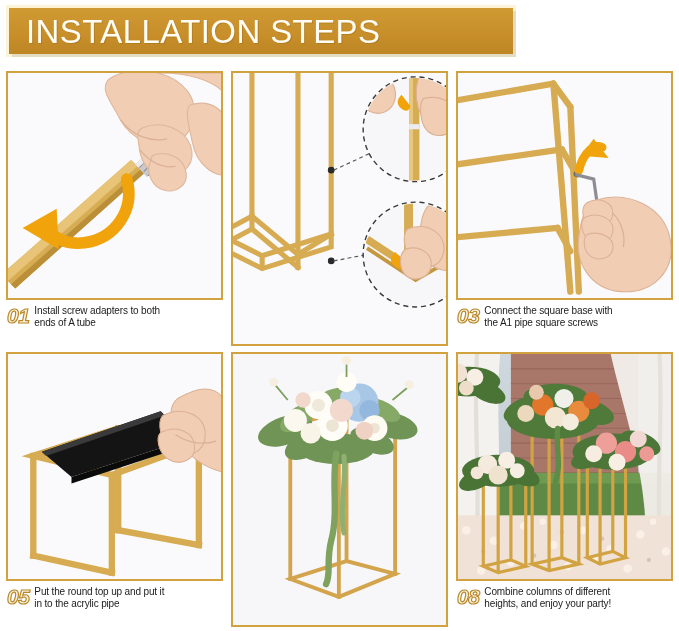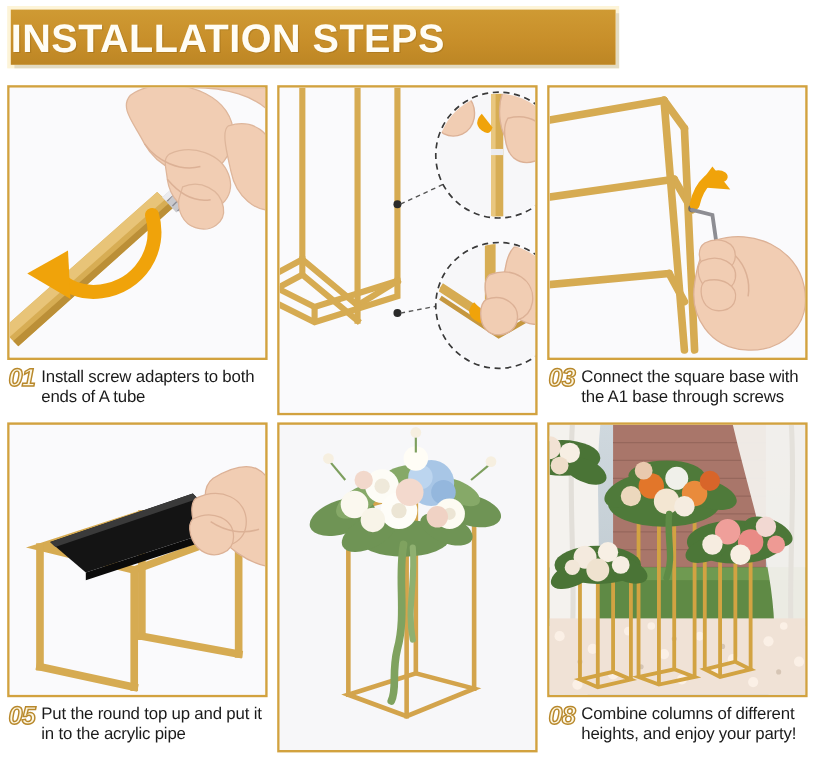--- a/index.html
+++ b/index.html
@@ -20,22 +20,23 @@
   }
   .banner {
     width: 100%; height: 100%;
     background: linear-gradient(180deg,#cf9a33 0%,#c88f2a 55%,#bd8624 100%);
     display: flex; align-items: center;
     box-shadow: 3px 3px 0 rgba(0,0,0,0.10);
   }
   .banner-title {
     color: #fffdf5;
     font-size: 33px;
-    font-weight: 700;
+    font-weight: 400;
     letter-spacing: 0.4px;
+    padding-left: 17px;
     line-height: 1;
     text-shadow: 1px 1px 0 rgba(120,80,10,0.25);
     white-space: nowrap;
   }
 
   
   .grid {
     position: absolute; left: 6px; top: 71px;
     width: 667px; height: 556px;
     display: grid;
@@ -64,21 +65,21 @@
     font-weight: 700;
     font-style: italic;
     color: #fcf6e2;
     -webkit-text-stroke: 1.2px #b8882b;
     line-height: 1.05;
     flex: 0 0 auto;
     letter-spacing: -0.5px;
     padding-left: 1px;
   }
   .step-text {
-    font-size: 14px;
+    font-size: 10px;
     color: #1b1b1b;
     line-height: 1.22;
     letter-spacing: -0.15px;
     white-space: pre-line;
   }
 
   
   .art { position:absolute; inset:0; }
   svg.art { display:block; width:100%; height:100%; }
 </style>
@@ -248,21 +249,21 @@
             <path d="M128,122 C140,116 152,122 152,132 C152,142 140,148 130,142 C122,137 122,126 128,122 Z"></path>
             <path d="M126,136 C140,130 154,138 152,150 C150,160 136,164 128,156 C122,150 121,139 126,136 Z"></path>
             <path d="M128,152 C142,148 154,156 152,166 C150,176 136,178 129,171 C124,165 124,155 128,152 Z"></path>
           </g>
           <path d="M152,132 C160,140 164,152 162,164" fill="none" stroke="#dcb196" stroke-width="1.2"></path>
         </svg>
       </div>
       <div class="caption">
         <span class="step-num">03</span>
         <span class="step-text">Connect the square base with
-the A1 base through screws</span>
+the A1 pipe square screws</span>
       </div>
     </div>
 
     <div class="cell">
       <div class="frame">
         <svg class="art" viewBox="0 0 213 212" preserveAspectRatio="xMidYMid slice">
           <rect x="0" y="0" width="213" height="212" fill="#fafafc"></rect>
 
           <g stroke="#d6ab52" stroke-width="6" fill="none" stroke-linecap="square">
             <path d="M30,96 L110,70 L186,84 L104,114 Z"></path>

